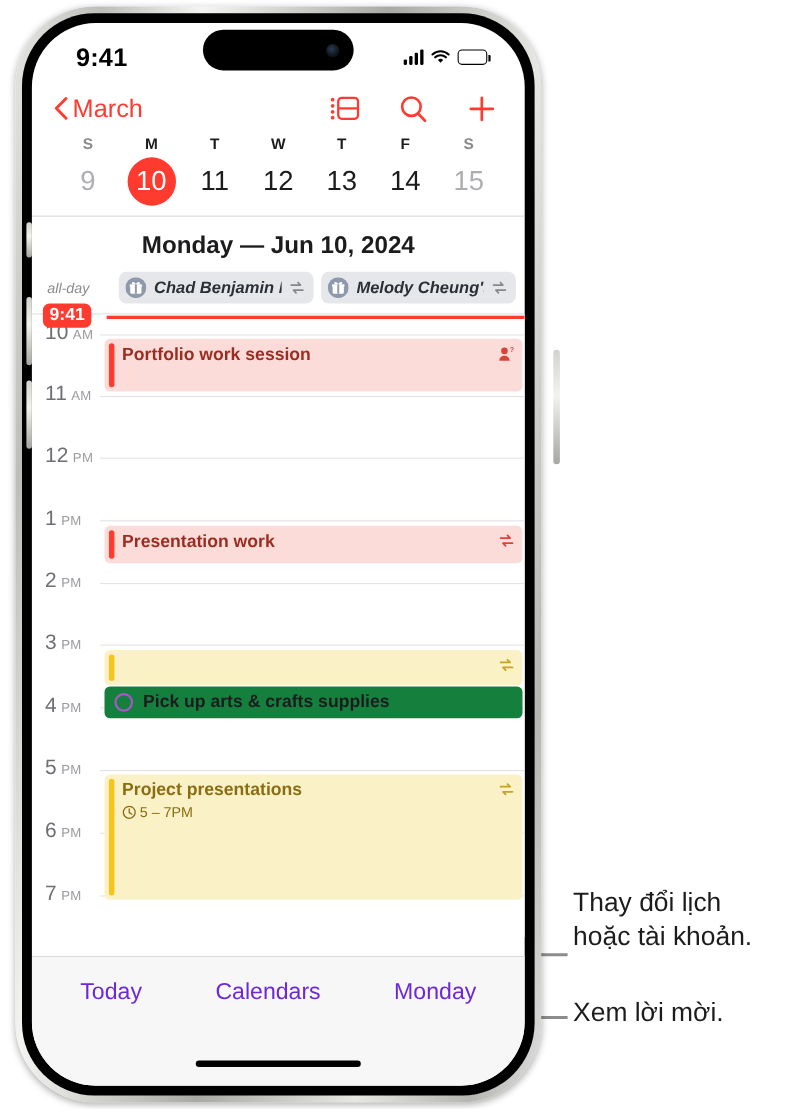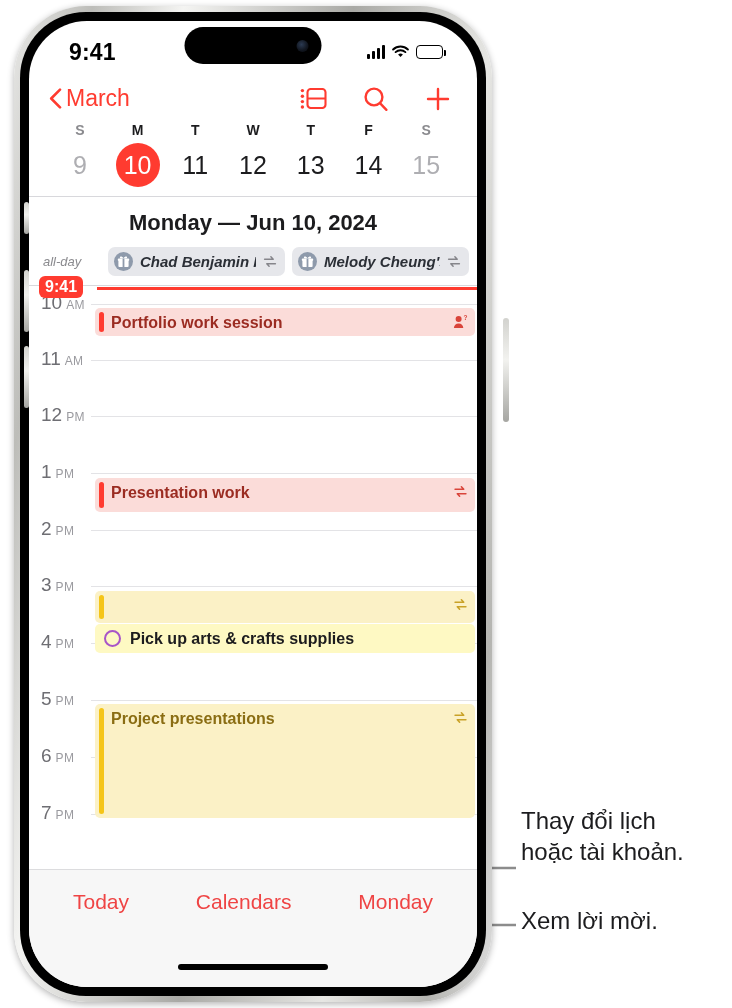--- a/index.html
+++ b/index.html
@@ -187,21 +187,21 @@
 
   .ev-red  { background: #FBDCD9; }
   .ev-red  .event-bar { background: #FF3B30; }
   .ev-red  .event-title, .ev-red .event-time { color: #9B2C22; }
   .ev-yellow { background: #FBF1C6; }
   .ev-yellow .event-bar { background: #F5C518; }
   .ev-yellow .event-title, .ev-yellow .event-time { color: #8A6D13; }
 
   .reminder {
     position: absolute; left: 66px; right: 2px;
-    background: #fef9c3; border-radius: 5px;
+    background: #15803d; border-radius: 5px;
     display: flex; align-items: center; gap: 9px;
     padding: 4px 8px 4px 9px; cursor: pointer;
     z-index: 5;
   }
   .reminder-circle {
     width: 17px; height: 17px; border-radius: 50%;
     border: 2px solid #A855C8; flex: none;
   }
   .reminder-title {
     font-size: 16px; font-weight: 700; color: #1c1c1e;
@@ -211,21 +211,21 @@
   
   #bottom-toolbar {
     position: absolute; left: 0; right: 0; bottom: 0;
     height: 118px; background: #F7F7F7;
     border-top: 1px solid #DCDCDE;
   }
   #toolbar-buttons {
     display: flex; align-items: center; justify-content: space-between;
     padding: 20px 44px 0;
   }
-  .toolbar-button { color: #ef4444; font-size: 21px; cursor: pointer; }
+  .toolbar-button { color: #6d28d9; font-size: 21px; cursor: pointer; }
   #home-indicator {
     position: absolute; left: 50%; transform: translateX(-50%);
     bottom: 17px; width: 150px; height: 6px;
     background: #000; border-radius: 3px;
   }
 
   
   #callouts { position: absolute; inset: 0; pointer-events: none; }
   .callout-text {
     position: absolute; font-size: 24px; color: #1c1c1e;
@@ -438,21 +438,21 @@
               <span class="hour-suffix">PM</span>
             </div>
             <div class="hour-line"></div>
           </div>
 
           <div id="now-indicator" style="top:2px">
             <div id="now-line"></div>
             <div id="now-pill">9:41</div>
           </div>
 
-          <div class="event ev-red" style="top:22px;height:28px">
+          <div class="event ev-red" style="top:22px;height:48px">
             <div class="event-bar"></div>
             <div class="event-body">
               <div class="event-title">Portfolio work session</div>
               <svg class="event-badge" width="15" height="14" viewBox="0 0 15 14">
                 <circle cx="5.6" cy="4" r="3" fill="#D9443A"></circle>
                 <path d="M.9 13c0-2.8 2.1-4.6 4.7-4.6s4.7 1.8 4.7 4.6z" fill="#D9443A"></path>
                 <text x="10.4" y="5.2" font-size="6.5" font-weight="700" fill="#D9443A" font-family="Liberation Sans, sans-serif">?</text>
               </svg>
             </div>
           </div>
@@ -478,20 +478,27 @@
 
           <div class="reminder" style="top:338px;height:29px">
             <span class="reminder-circle"></span>
             <span class="reminder-title">Pick up arts &amp; crafts supplies</span>
           </div>
 
           <div class="event ev-yellow" style="top:418px;height:114px">
             <div class="event-bar"></div>
             <div class="event-body">
               <div class="event-title">Project presentations</div>
+              <div class="event-time">
+                <svg class="clock-icon" viewBox="0 0 13 13">
+                  <circle cx="6.5" cy="6.5" r="5.4" stroke="#8A6D13" stroke-width="1.2" fill="none"></circle>
+                  <path d="M6.5 3.4v3.4l2.3 1.4" stroke="#8A6D13" stroke-width="1.2" fill="none" stroke-linecap="round"></path>
+                </svg>
+                <span>5 – 7PM</span>
+              </div>
               <svg class="event-badge" width="15" height="13" viewBox="0 0 14 13">
                 <path d="M1.6 4.2h8.6l-2.3-2.4M12.4 8.8H3.8l2.3 2.4" stroke="#C9A227" stroke-width="1.6" fill="none" stroke-linecap="round" stroke-linejoin="round"></path>
               </svg>
             </div>
           </div>
         </div>
 
         <div id="bottom-toolbar">
           <div id="toolbar-buttons">
             <span class="toolbar-button">Today</span>

